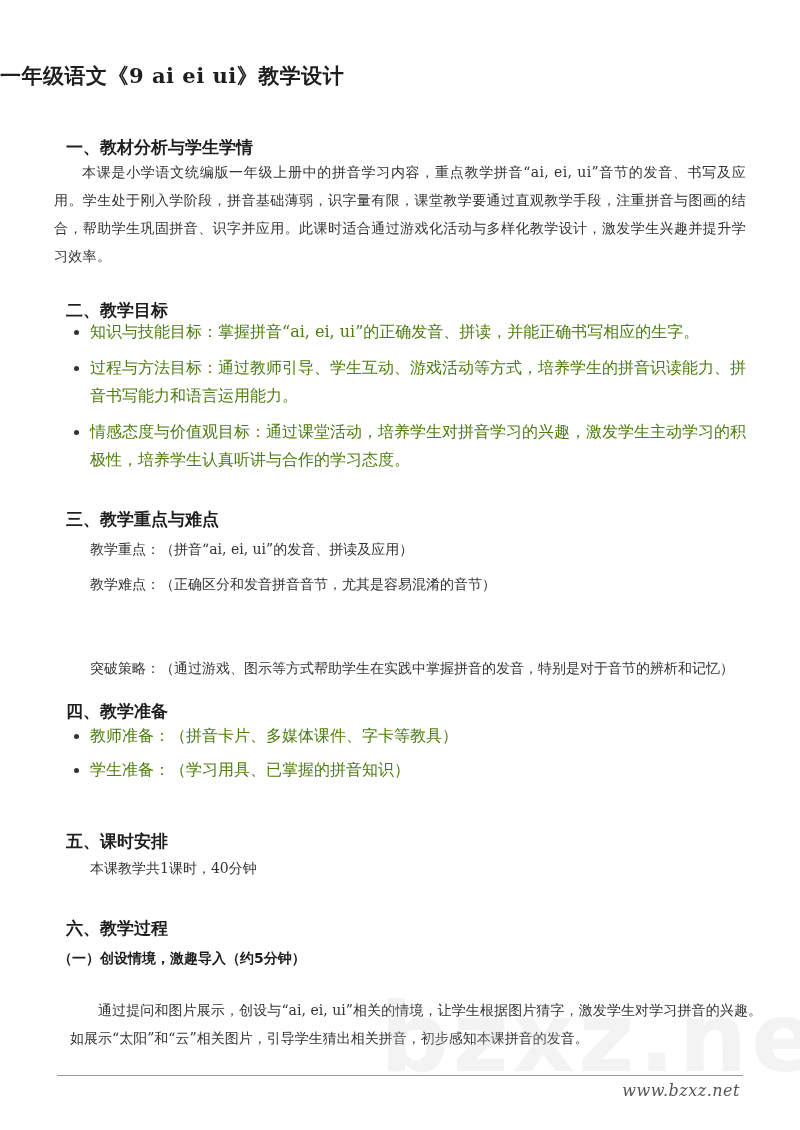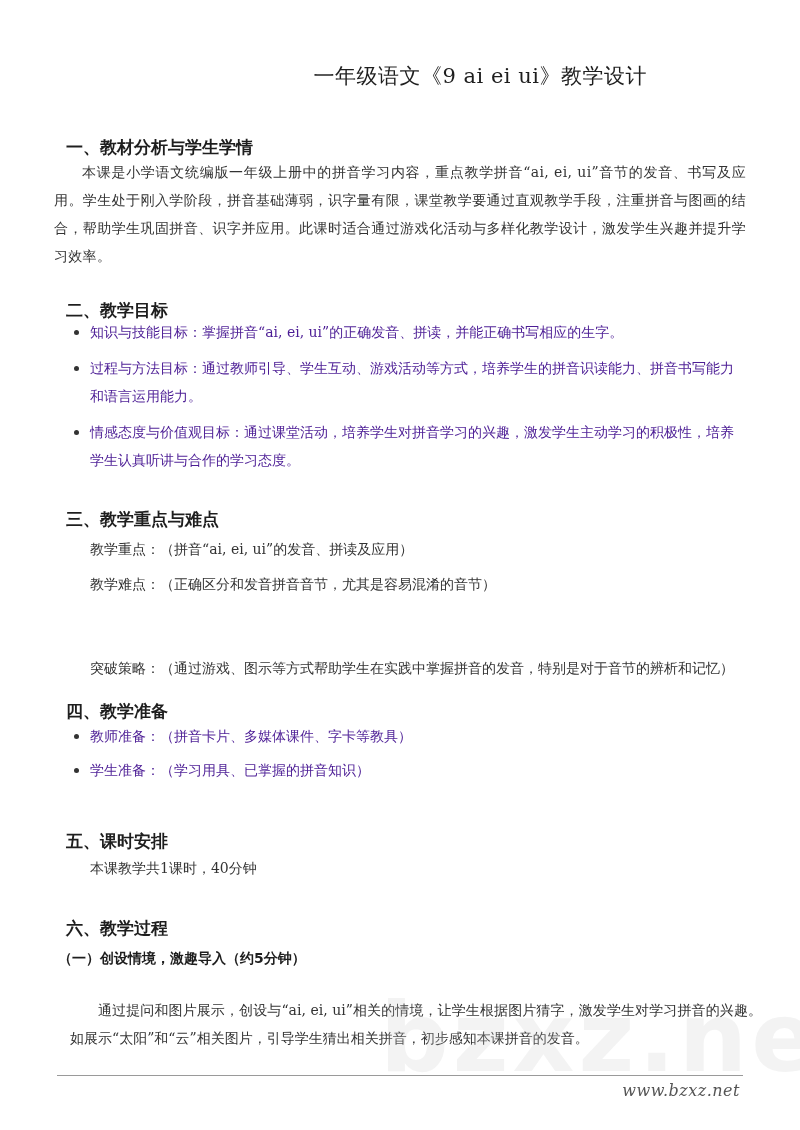--- a/index.html
+++ b/index.html
@@ -18,23 +18,23 @@
     .page {
       position: absolute;
       left: 0; top: 0;
       width: 800px;
       height: 1130px;
     }
     .doc-title {
       position: absolute;
       left: 0; width: 647px;
       top: 62px;
-      text-align: right;
+      text-align: left;
       font-size: 21px;
-      font-weight: normal;
+      font-weight: bold;
       color: #1e1e1e;
       letter-spacing: 0.5px;
     }
     .section-heading {
       position: absolute;
       left: 54px;
       font-family: "DejaVu Sans", "Liberation Sans", sans-serif;
       font-weight: bold;
       font-size: 17px;
       color: #1e1e1e;
@@ -79,23 +79,23 @@
       position: absolute;
       left: 74px;
       width: 672px;
       margin: 0;
       padding: 0;
       list-style: none;
     }
     .bullet-item {
       position: relative;
       padding-left: 16px;
-      font-size: 14px;
+      font-size: 16px;
       line-height: 28px;
-      color: #4c1d95;
+      color: #4d7c0f;
       margin-bottom: 8px;
     }
     .bullet-dot {
       position: absolute;
       left: 0;
       top: 12px;
       width: 5px;
       height: 5px;
       border-radius: 50%;
       background: #333333;

